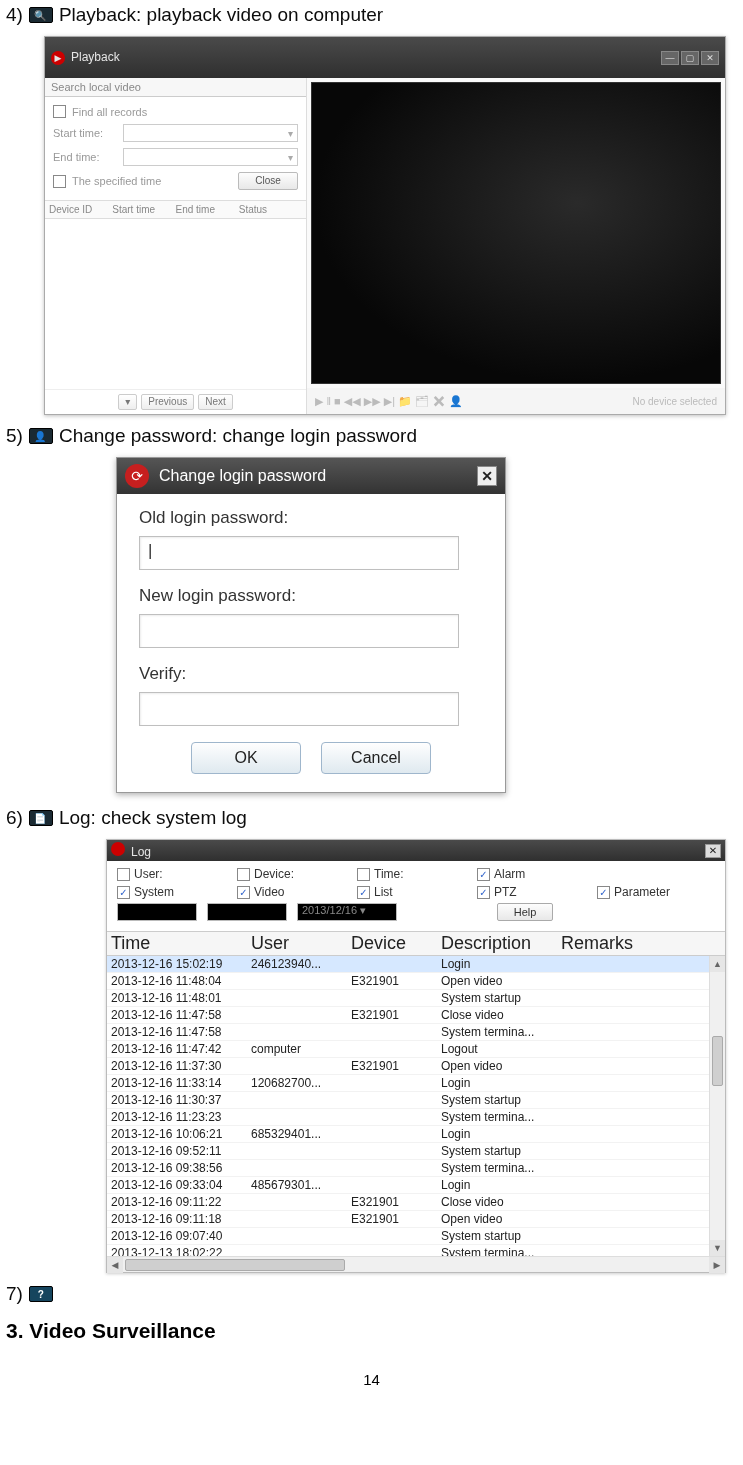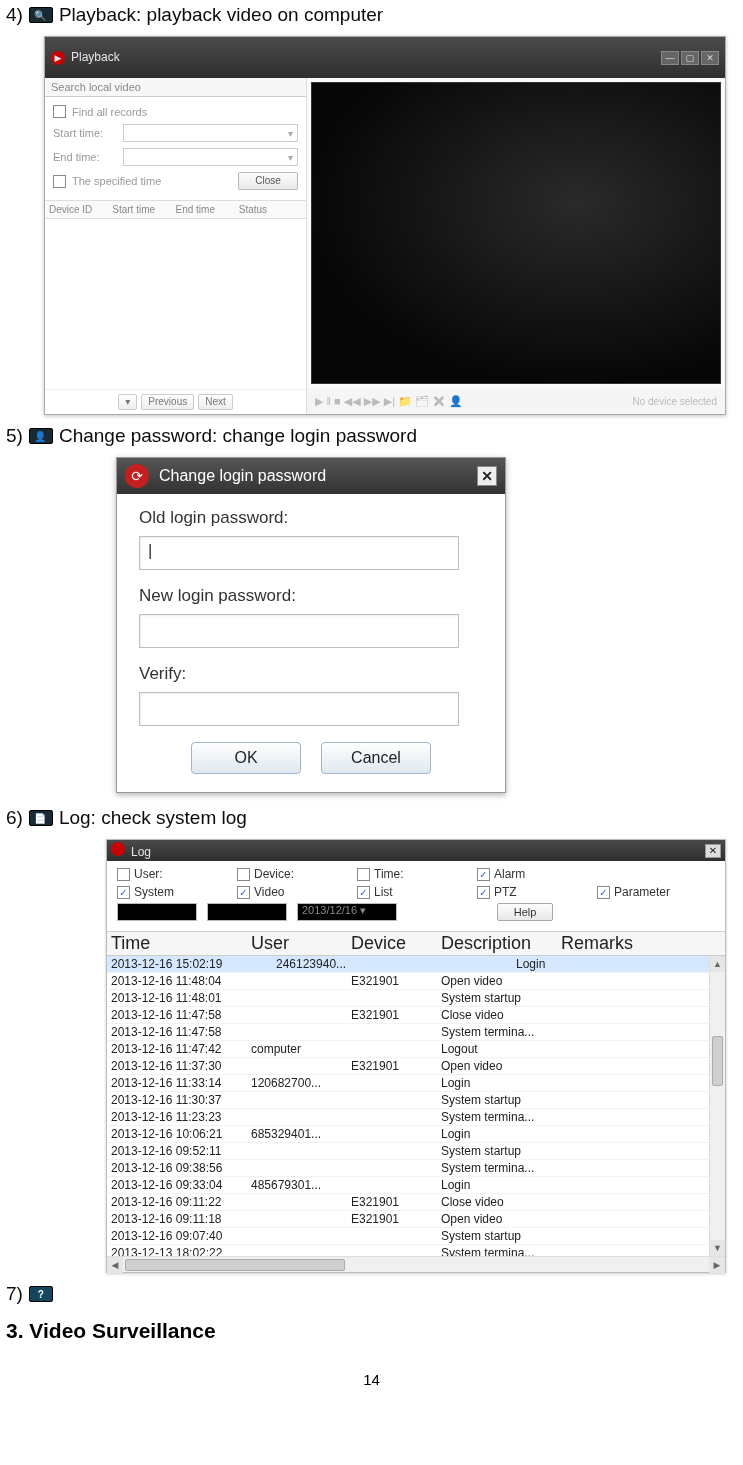--- a/index.html
+++ b/index.html
@@ -61,21 +61,21 @@
   .log-table { font-size:12px; color:#222; }
   .log-head { display:flex; background:#f6f6f6; border-top:1px solid #ccc; border-bottom:1px solid #ccc; font-size:18px; }
   .log-head span, .log-row span { padding:1px 4px; overflow:hidden; white-space:nowrap; text-overflow:ellipsis; }
   .c-time { width: 140px; }
   .c-user { width: 100px; }
   .c-dev  { width: 90px; }
   .c-desc { width: 120px; }
   .c-rem  { flex:1; }
   .log-body { max-height: 300px; overflow:hidden; position:relative; }
   .log-row { display:flex; border-bottom:1px solid #f2f2f2; }
-  .log-row.sel { background:#d6e8ff;gap:25px; }
+  .log-row.sel { background:#d6e8ff; }
   .vscroll { position:absolute; right:0; top:0; bottom:0; width:16px; background:#f0f0f0; border-left:1px solid #ddd; }
   .vscroll .thumb { position:absolute; left:2px; right:2px; top:80px; height:50px; background:#cfcfcf; border:1px solid #aaa; border-radius:2px; }
   .vscroll .ar { position:absolute; left:0; right:0; height:16px; background:#e6e6e6; text-align:center; font-size:9px; color:#666; line-height:16px; }
   .vscroll .ar.top{top:0;} .vscroll .ar.bot{bottom:0;}
   .hscroll { height:16px; background:#f0f0f0; border-top:1px solid #ddd; display:flex; align-items:center; }
   .hscroll .ar { width:16px; height:16px; background:#e6e6e6; text-align:center; font-size:9px; color:#666; line-height:16px; }
   .hscroll .track { flex:1; position:relative; height:16px; }
   .hscroll .thumb { position:absolute; top:2px; bottom:2px; left:2px; width:220px; background:#cfcfcf; border:1px solid #aaa; border-radius:2px; }
 
   .section-head { font-size:21px; font-weight:bold; margin: 14px 0 8px 0; }

